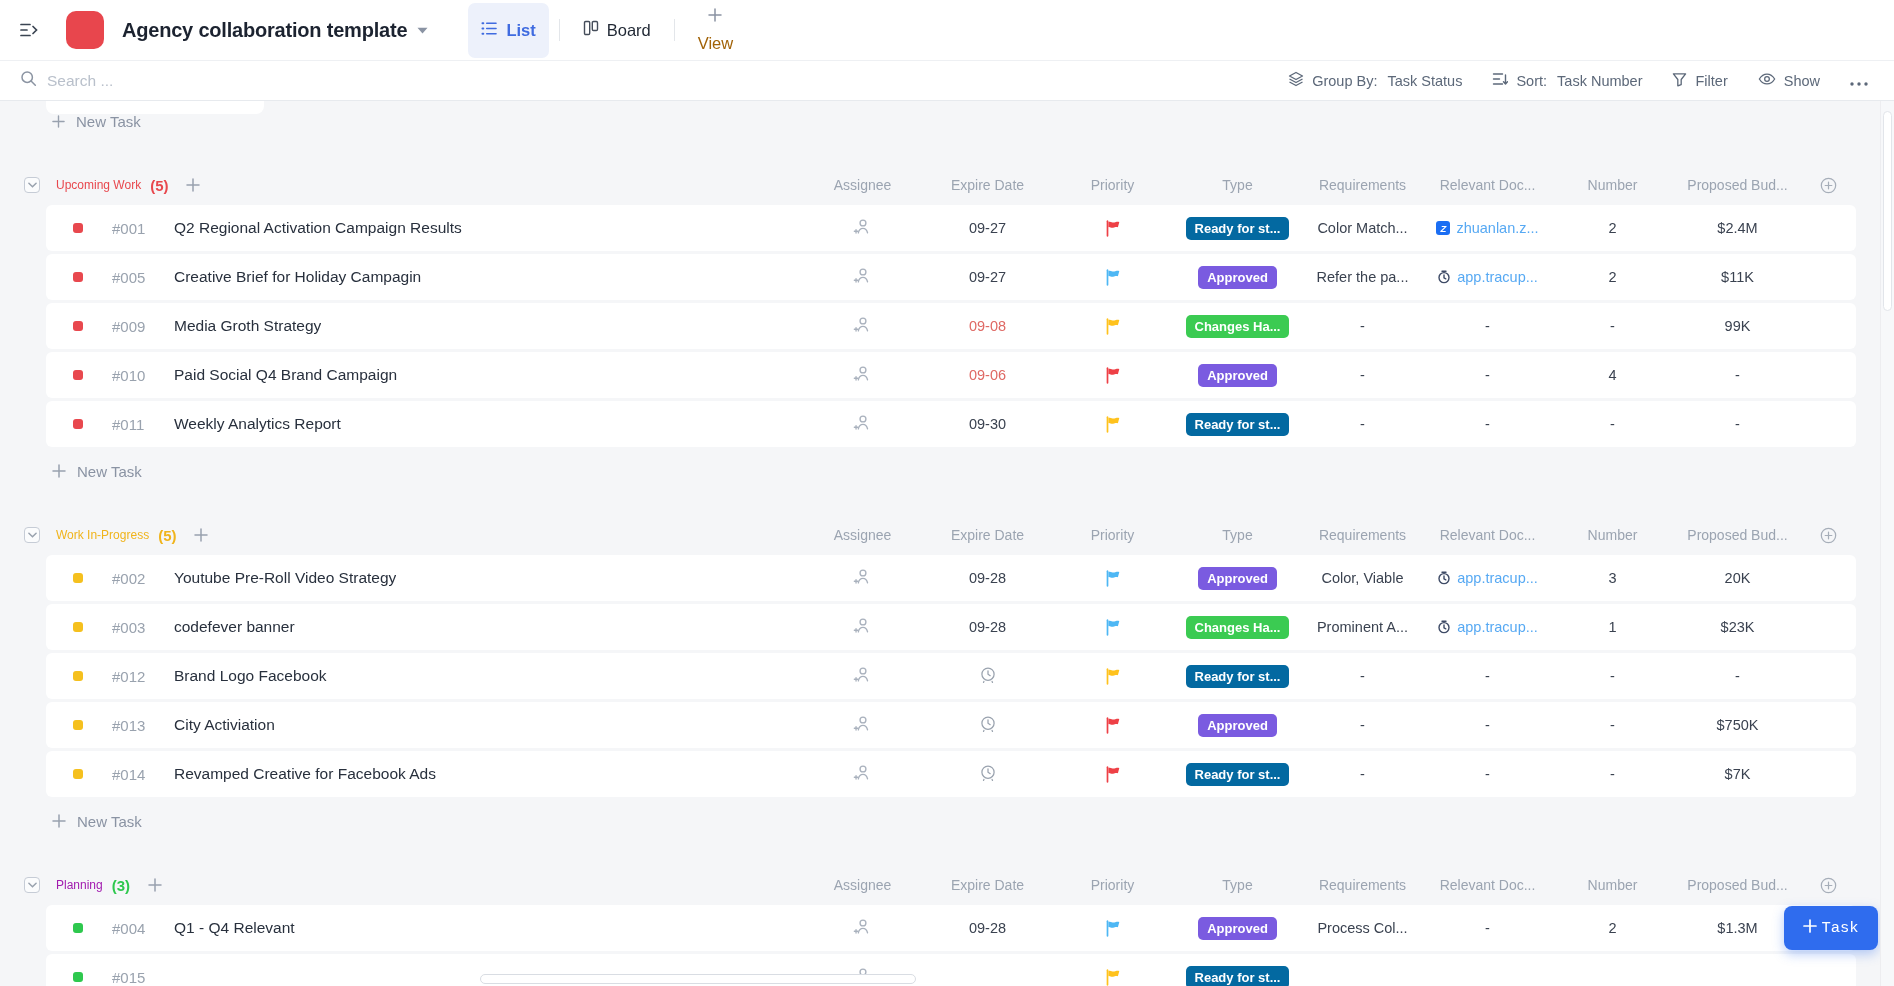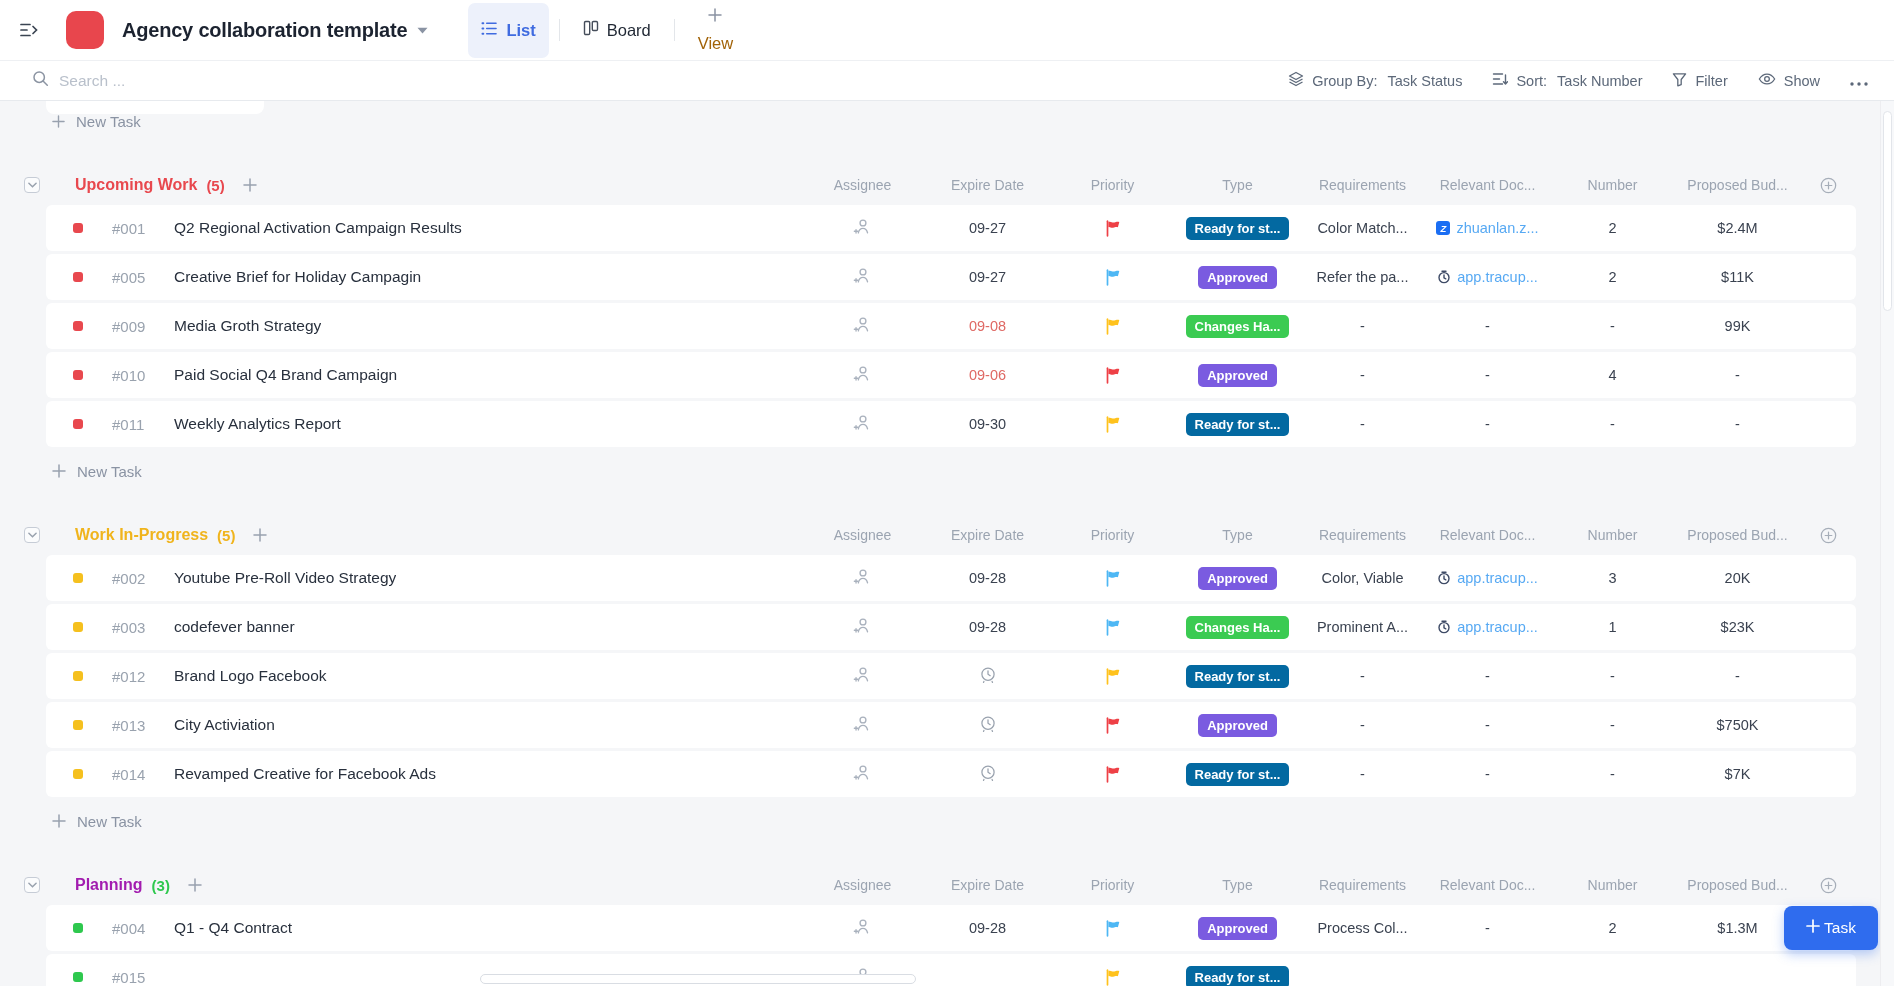--- a/index.html
+++ b/index.html
@@ -13,37 +13,37 @@
   .icon-btn{ display:flex; align-items:center; justify-content:center; cursor:pointer; }
   .logo{ width:38px; height:38px; border-radius:10px; background:#e8464d; margin-left:26px; flex:none; }
   .ptitle{ font-size:20px; font-weight:700; color:#1c2330; margin-left:18px; letter-spacing:-.2px; }
   .caret{ margin-left:10px; display:flex; cursor:pointer; }
   .views{ margin-left:40px; display:flex; align-items:center; }
   .tab{ display:flex; align-items:center; gap:8px; font-size:16.5px; color:#1f2733; padding:18px 13px; border-radius:7px; cursor:pointer; white-space:nowrap; }
   .tab.active{ background:#edf1fb; color:#3f6be0; font-weight:600; }
   .tab.add{ color:#a16207;flex-direction:column; }
   .vdiv{ width:1px; height:22px; background:#e3e6ea; margin:0 10px; }
   
-  .toolbar{ height:41px; background:#fff; border-top:1px solid #eef0f3; border-bottom:1px solid #e7eaee; display:flex; align-items:center; padding:0 26px 0 32px; }
+  .toolbar{ height:41px; background:#fff; border-top:1px solid #eef0f3; border-bottom:1px solid #e7eaee; display:flex; align-items:center; padding:0 26px 0 20px; }
   .search{ display:flex; align-items:center; gap:10px; flex:1; }
   .search input{ border:none; outline:none; background:transparent; font-size:15.5px; color:#333; width:420px; }
   .search input::placeholder{ color:#b9c0cb; }
   .tools{ display:flex; align-items:center; gap:30px; color:#5c6879; font-size:14.5px; }
   .tool{ display:flex; align-items:center; gap:8px; cursor:pointer; white-space:nowrap; }
   .tool .val{ margin-left:2px; }
   
   .content{ position:relative; height:885px; overflow:hidden; background:#f5f6f8; }
   .remnant{ position:absolute; left:46px; top:0; width:218px; height:13px; background:#fff; border-radius:0 0 8px 8px; }
   .newtask{ display:flex; align-items:center; gap:11px; height:36px; padding-left:52px; color:#8a93a3; font-size:15px; cursor:pointer; }
   .newtask.first{ margin-top:2px; }
   .newtask .np{ display:flex; color:#98a1ae; }
   .group{ margin-top:26px; }
   .ghead{ display:flex; align-items:center; height:40px; padding:0 38px 0 24px; }
   .collapse{ width:16px; height:16px; border:1.4px solid #c6ccd6; border-radius:4px; background:#fbfcfd; color:#99a2ae; display:flex; align-items:center; justify-content:center; cursor:pointer; flex:none; }
-  .gtitle{ font-size:16px; font-weight:700; margin-left:35px; white-space:nowrap; }
+  .gtitle{ font-size:12px; font-weight:400; margin-left:16px; white-space:nowrap; }
   .gcount{ font-size:15px; font-weight:700; margin-left:9px; }
   .gadd{ margin-left:18px; color:#98a1ae; display:flex; cursor:pointer; }
   .cols{ margin-left:auto; display:flex; align-items:center; }
   .col{ width:125px; text-align:center; font-size:14px; color:#9ba4b1; white-space:nowrap; overflow:hidden; }
   .addcol{ width:56px; display:flex; justify-content:center; color:#a6aeb9; cursor:pointer; }
   
   .row{ display:flex; align-items:center; height:46px; background:#fff; border-radius:6px; margin:0 38px 3px 46px; cursor:pointer; }
   .rleft{ flex:1; display:flex; align-items:center; min-width:0; }
   .sq{ width:10px; height:10px; border-radius:3px; margin-left:27px; flex:none; }
   .tid{ margin-left:29px; color:#99a2ae; font-size:15px; width:46px; flex:none; }
@@ -53,21 +53,21 @@
   .badge{ color:#fff; font-size:13px; font-weight:600; padding:4px 9px; border-radius:5px; white-space:nowrap; }
   .b-red{ background:#0369a1; } .b-purple{ background:#7a5be0; } .b-green{ background:#3bcb52; }
   .flag{ display:flex; }
   .f-red{ color:#ee4046; } .f-blue{ color:#4eb7f4; } .f-yellow{ color:#ffc21d; }
   .doclink{ display:flex; align-items:center; gap:6px; color:#57a9f3; max-width:122px; overflow:hidden; white-space:nowrap; }
   .dicon-zhihu{ width:14px; height:14px; border-radius:3px; background:#1b6ef3; color:#fff; font-size:9.5px; font-weight:700; display:flex; align-items:center; justify-content:center; flex:none; }
   .dicon-zhihu::after{ content:"Z"; }
   .dicon-tracup{ display:flex; flex:none; }
   .addcol-space{ width:56px; flex:none; }
   
-  .fab{ position:absolute; right:16px; bottom:36px; width:94px; height:44px; background:#2f6cee; color:#fff; border:none; border-radius:8px; font-size:15.5px; font-family:Liberation Sans, sans-serif; display:flex; align-items:center; justify-content:center; gap:4px; cursor:pointer; box-shadow:0 4px 12px rgba(47,108,238,.35); }
+  .fab{ position:absolute; right:16px; bottom:36px; width:94px; height:44px; background:#2f6cee; color:#fff; border:none; border-radius:8px; font-size:15.5px; font-family:Liberation Mono, monospace; display:flex; align-items:center; justify-content:center; gap:4px; cursor:pointer; box-shadow:0 4px 12px rgba(47,108,238,.35); }
   .vscroll{ position:absolute; top:101px; right:0; bottom:0; width:14px; background:#f7f8fa; border-left:1px solid #ededf0; }
   .vthumb{ position:absolute; top:10px; left:2px; width:9px; height:200px; background:#fff; border:1px solid #e2e5ea; border-radius:5px; }
   .hscroll{ position:absolute; left:480px; bottom:2px; width:436px; height:10px; background:#fff; border:1px solid #d9dde3; border-radius:5px; }
 </style>
 </head>
 <body>
 
 <header class="topbar">
   <span class="icon-btn">
     <svg width="22" height="22" viewBox="0 0 22 22" fill="none" stroke="#3a4452" stroke-width="1.7" stroke-linecap="round">
@@ -728,21 +728,21 @@
                 <circle cx="9" cy="9" r="7.6"></circle>
                 <path d="M9 5.5v7M5.5 9h7" stroke-linecap="round"></path>
               </svg>
             </span>
           </div>
     </div>
     <div class="row">
       <div class="rleft">
         <span class="sq" style="background:#2ec84e"></span>
         <span class="tid">#004</span>
-        <span class="ttitle">Q1 - Q4 Contract</span>
+        <span class="ttitle">Q1 - Q4 Relevant</span>
       </div>
       <div class="cell">
             <span><svg width="19" height="19" viewBox="0 0 20 20" fill="none" stroke="#a9b1bd" stroke-width="1.4" stroke-linecap="round">
                 <circle cx="10.5" cy="6.3" r="3.1"></circle>
                 <path d="M5.6 16.8c.7-3.2 2.6-4.8 4.9-4.8 2.2 0 4 1.4 4.8 4.6"></path>
                 <path d="M3.2 13.2v3.6M1.4 15h3.6"></path>
               </svg></span>
           </div>
       <div class="cell date">
             <span>09-28</span>

